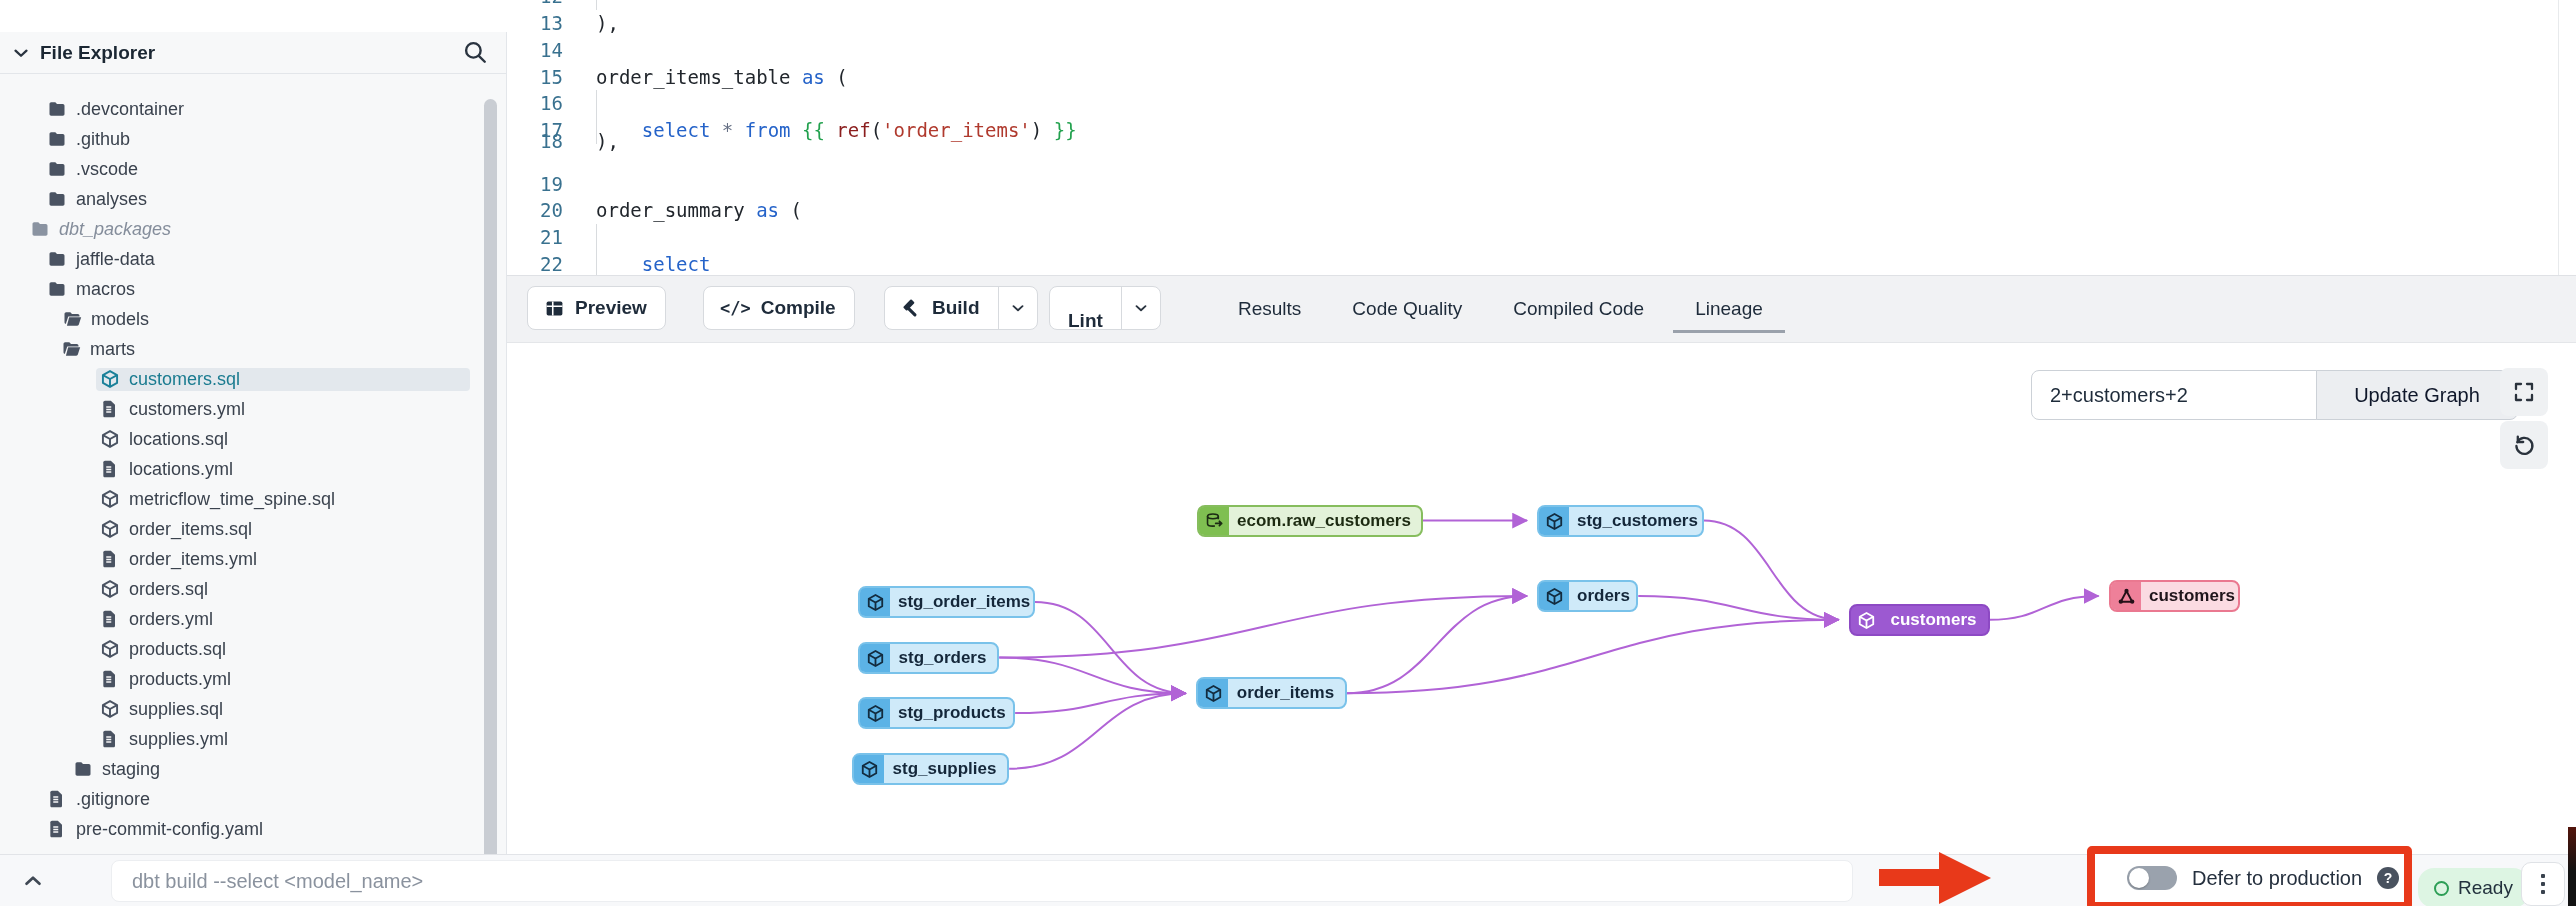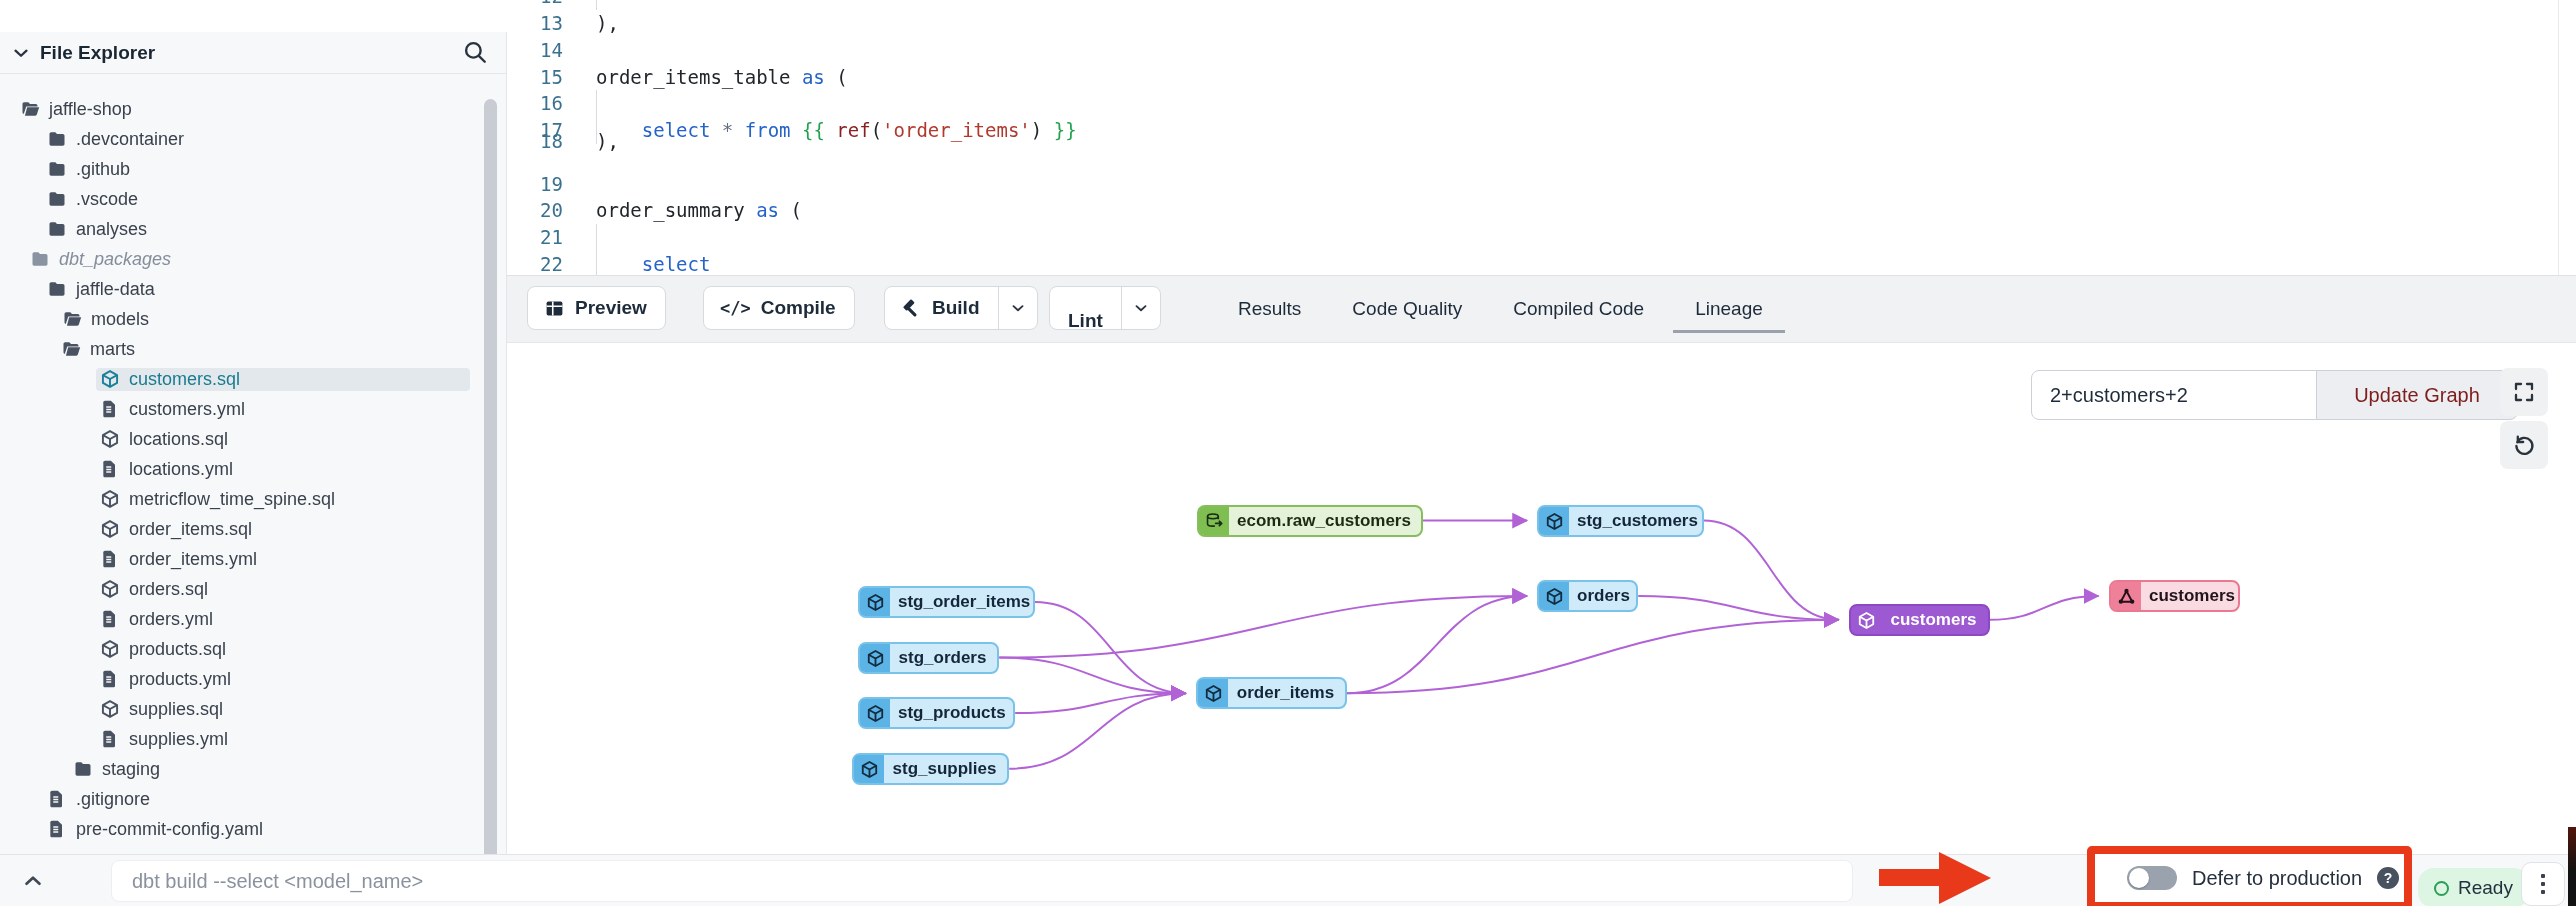--- a/index.html
+++ b/index.html
@@ -36,21 +36,21 @@
   .tb-btn{position:absolute;top:10px;height:44px;background:#fff;border:1px solid #d7dade;border-radius:8px;display:flex;align-items:center;font-size:19px;font-weight:600;color:#1e2b3a;cursor:pointer;box-sizing:border-box;}
   .tb-btn .bicon{margin:0 10px 0 16px;color:#1e2b3a;display:flex;}
   .tb-btn .blabel{margin-right:18px;}
   .tb-split{width:38px;align-self:stretch;border-left:1px solid #d7dade;display:flex;align-items:center;justify-content:center;color:#2a3440;}
   #tabs{position:absolute;left:729px;top:0;height:66px;display:flex;gap:47px;align-items:center;}
   .tab{position:relative;font-size:19px;color:#1e2b3a;cursor:pointer;padding:0 2px;}
   .tab.active::after{content:"";position:absolute;left:-20px;right:-20px;bottom:-13px;height:3px;background:#9aa1ab;}
   
   #lineage{position:absolute;left:507px;top:343px;width:2069px;height:511px;background:#fff;overflow:hidden;}
   #lin-selector{position:absolute;left:1524px;top:27px;width:286px;height:50px;box-sizing:border-box;border:1px solid #ccd1d7;border-radius:8px 0 0 8px;background:#fff;padding:0 0 0 18px;font-size:20px;color:#1e2b3a;font-family:inherit;outline:none;}
-  #lin-update{position:absolute;left:1809px;top:27px;width:202px;height:50px;box-sizing:border-box;border:1px solid #ccd1d7;border-radius:0 8px 8px 0;background:#eceef1;font-size:20px;color:#7f1d1d;display:flex;align-items:center;justify-content:center;cursor:pointer;}
+  #lin-update{position:absolute;left:1809px;top:27px;width:202px;height:50px;box-sizing:border-box;border:1px solid #ccd1d7;border-radius:0 8px 8px 0;background:#eceef1;font-size:20px;color:#0f172a;display:flex;align-items:center;justify-content:center;cursor:pointer;}
   .lin-iconbtn{position:absolute;left:1993px;width:48px;height:48px;border-radius:8px;background:#eff1f3;display:flex;align-items:center;justify-content:center;color:#2a323c;cursor:pointer;}
   #edges-svg{position:absolute;left:0;top:0;}
   .node{position:absolute;height:32px;box-sizing:border-box;border-radius:8px;display:flex;align-items:center;border:2px solid;cursor:pointer;}
   .node .chip{width:30px;align-self:stretch;border-radius:5px 0 0 5px;display:flex;align-items:center;justify-content:center;flex:0 0 auto;}
   .node .nlabel{flex:1;text-align:center;font-size:17px;font-weight:700;padding:0 10px 0 8px;white-space:nowrap;}
   .node.model{border-color:#79c2ea;background:#cfeaf9;}
   .node.model .chip{background:#5cb3e6;color:#132c3f;}
   .node.model .nlabel{color:#14273a;}
   .node.source{border-color:#86bd5d;background:#e3f2d9;}
   .node.source .chip{background:#7fbf51;color:#1c2b14;}
@@ -145,28 +145,20 @@
   <div id="fe-header">
     <svg class="chev" width="22" height="22" viewBox="0 0 22 22">
         <use href="#sym-chev-down"></use>
       </svg>
     <span id="fe-title">File Explorer</span>
     <svg id="fe-search" width="26" height="26" viewBox="0 0 26 26">
         <use href="#sym-search"></use>
       </svg>
   </div>
   <div id="file-tree">
-      <div class="fe-row" style="padding-left: 16px;">
-        <div class="fe-inner">
-          <svg width="20" height="20" class="ficon" viewBox="0 0 20 20">
-            <use href="#sym-folder-open"></use>
-          </svg>
-          <span class="fe-label">jaffle-shop</span>
-        </div>
-      </div>
       <div class="fe-row" style="padding-left: 43px;">
         <div class="fe-inner">
           <svg width="20" height="20" class="ficon" viewBox="0 0 20 20">
             <use href="#sym-folder"></use>
           </svg>
           <span class="fe-label">.devcontainer</span>
         </div>
       </div>
       <div class="fe-row" style="padding-left: 43px;">
         <div class="fe-inner">
@@ -199,20 +191,28 @@
           </svg>
           <span class="fe-label">dbt_packages</span>
         </div>
       </div>
       <div class="fe-row" style="padding-left: 43px;">
         <div class="fe-inner">
           <svg width="20" height="20" class="ficon" viewBox="0 0 20 20">
             <use href="#sym-folder"></use>
           </svg>
           <span class="fe-label">jaffle-data</span>
+        </div>
+      </div>
+      <div class="fe-row" style="padding-left: 43px;">
+        <div class="fe-inner">
+          <svg width="20" height="20" class="ficon" viewBox="0 0 20 20">
+            <use href="#sym-folder"></use>
+          </svg>
+          <span class="fe-label">macros</span>
         </div>
       </div>
       <div class="fe-row" style="padding-left: 58px;">
         <div class="fe-inner">
           <svg width="20" height="20" class="ficon" viewBox="0 0 20 20">
             <use href="#sym-folder-open"></use>
           </svg>
           <span class="fe-label">models</span>
         </div>
       </div>

